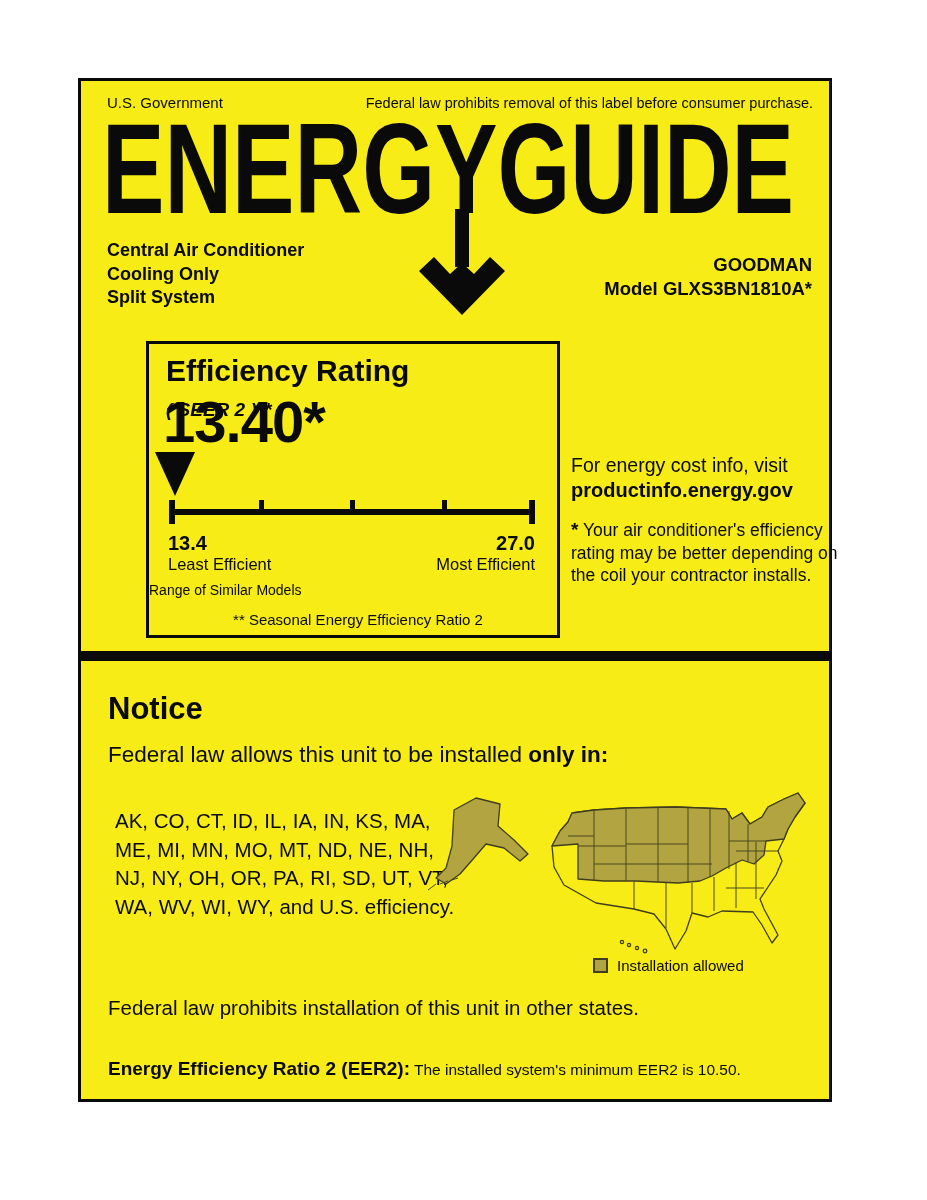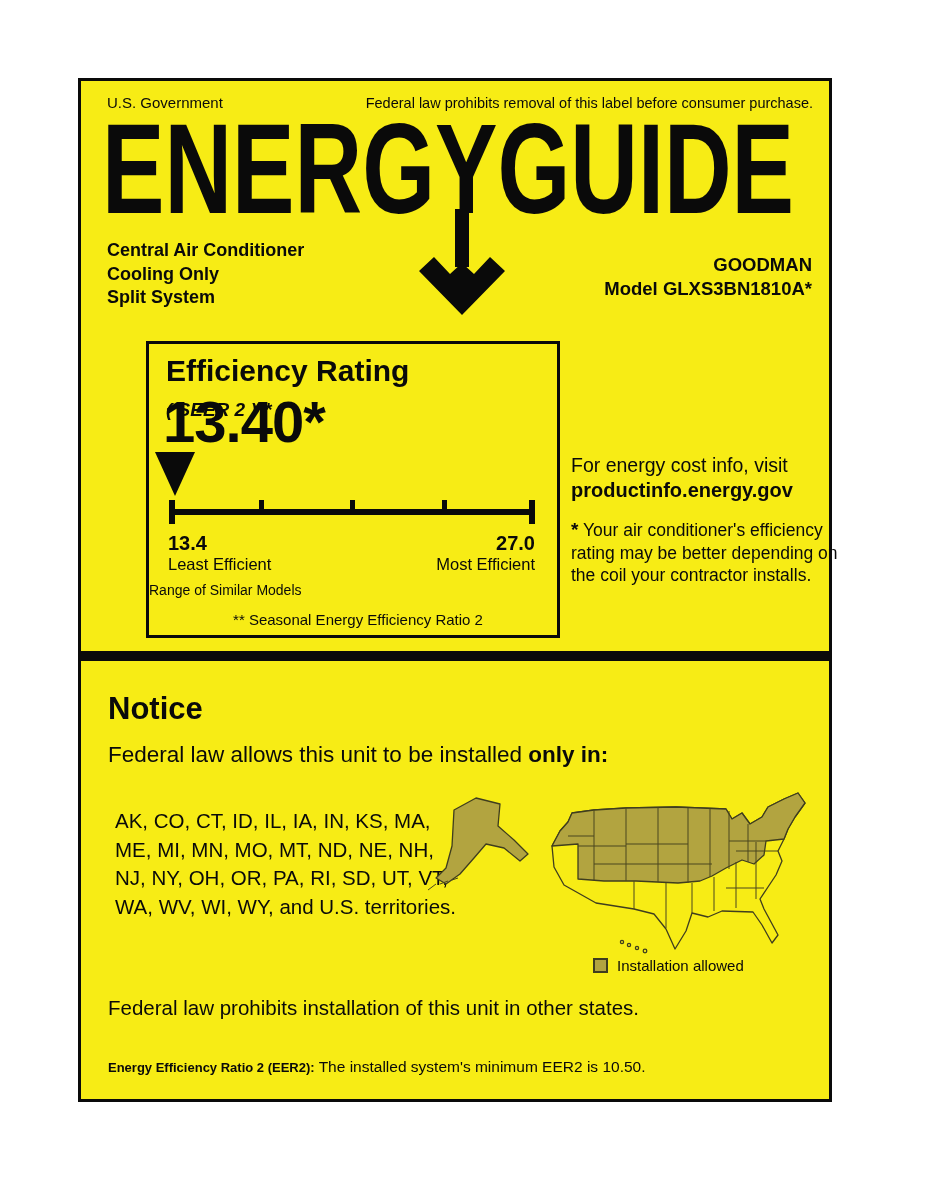--- a/index.html
+++ b/index.html
@@ -61,21 +61,21 @@
   
   .notice-title { left:27px; top:610px; font-size:31px; font-weight:bold; }
   .notice-intro { left:27px; top:661px; font-size:22.5px; }
   .states       { left:34px; top:726px; font-size:20.5px; line-height:28.5px; }
   .map-svg      { left:345px; top:703px; width:424px; height:174px; }
   .legend       { left:512px; top:876px; display:flex; align-items:center; gap:9px; }
   .legend-swatch{ width:15px; height:15px; background:#B2A440; border:2px solid #3F3D1E; }
   .legend-text  { font-size:15px; }
   .prohibit     { left:27px; top:915px; font-size:20.5px; }
   .eer2         { left:27px; top:977px; font-size:15.5px; }
-  .eer2 b       { font-size:13px; }
+  .eer2 b       { font-size:19px; }
 
   
   .land   { fill:#F7EC15; stroke:#3F3D1E; stroke-width:1.3; stroke-linejoin:round; }
   .olive  { fill:#B2A440; stroke:#3F3D1E; stroke-width:1.3; stroke-linejoin:round; }
   .stline { fill:none; stroke:#4a471f; stroke-width:1; }
 </style>
 </head>
 <body>
 
 <div class="page">
@@ -138,21 +138,21 @@
 
     <div class="abs divider"></div>
 
     <div class="abs notice-title">Notice</div>
     <div class="abs notice-intro"><span>Federal law allows this unit to be installed </span><b>only in:</b></div>
 
     <div class="abs states">
       <div>AK, CO, CT, ID, IL, IA, IN, KS, MA,</div>
       <div>ME, MI, MN, MO, MT, ND, NE, NH,</div>
       <div>NJ, NY, OH, OR, PA, RI, SD, UT, VT,</div>
-      <div>WA, WV, WI, WY, and U.S. territories.</div>
+      <div>WA, WV, WI, WY, and U.S. efficiency.</div>
     </div>
 
     <svg class="abs map-svg" viewBox="0 0 424 174">
 
       <path class="olive" d="M28,26 L50,14 L74,20 L72,42 L88,56 L102,70 L94,77 L78,64 L60,60 L48,74 L34,90 L20,100 L10,94 L20,84 L26,62 Z"></path>
       <path class="stline" d="M2,106 L10,100 M14,100 L22,97 M26,96 L32,94"></path>
 
       <path class="land" d="M142,38 L146,29 L168,26 L200,24 L250,23 L300,25 L306,35 L316,29 L324,40 L336,33 L342,23 L358,15 L372,9 L379,19 L369,33 L362,45 L358,55 L352,67 L356,77 L350,91 L342,103 L334,115 L338,125 L352,151 L346,159 L336,141 L327,128 L296,127 L282,133 L266,129 L260,147 L249,165 L240,145 L228,130 L208,125 L170,119 L138,101 L128,83 L126,62 L134,47 Z"></path>
 
       <path class="olive" d="M142,38 L146,29 L168,26 L200,24 L250,23 L300,25 L306,35 L316,29 L324,40 L336,33 L342,23 L358,15 L372,9 L379,19 L369,33 L362,45 L358,55 L340,57 L338,71 L328,80 L316,76 L300,84 L286,92 L274,97 L252,99 L210,97 L178,97 L152,95 L152,60 L126,62 L134,47 Z"></path>

